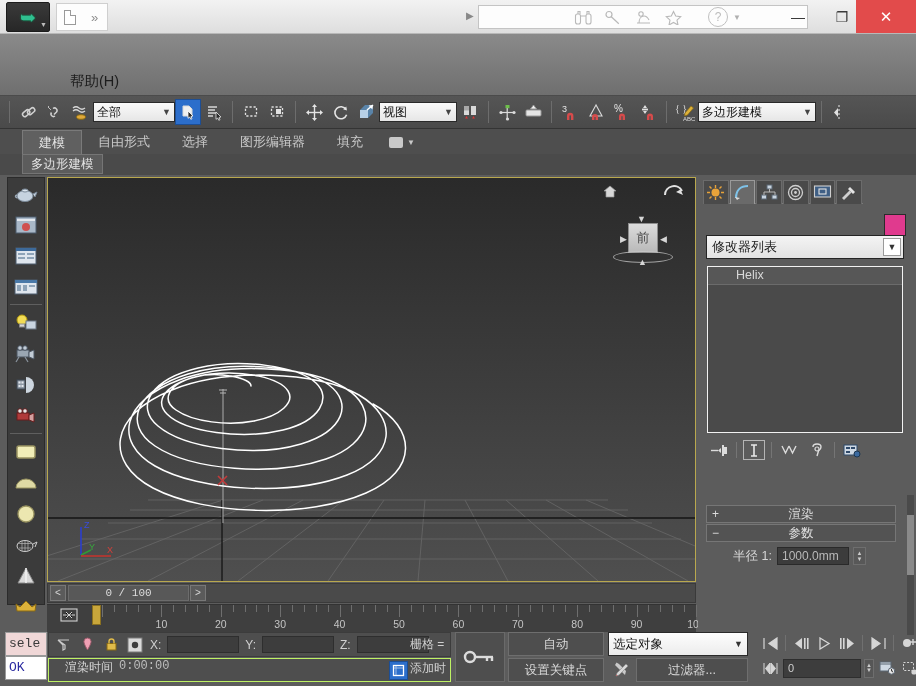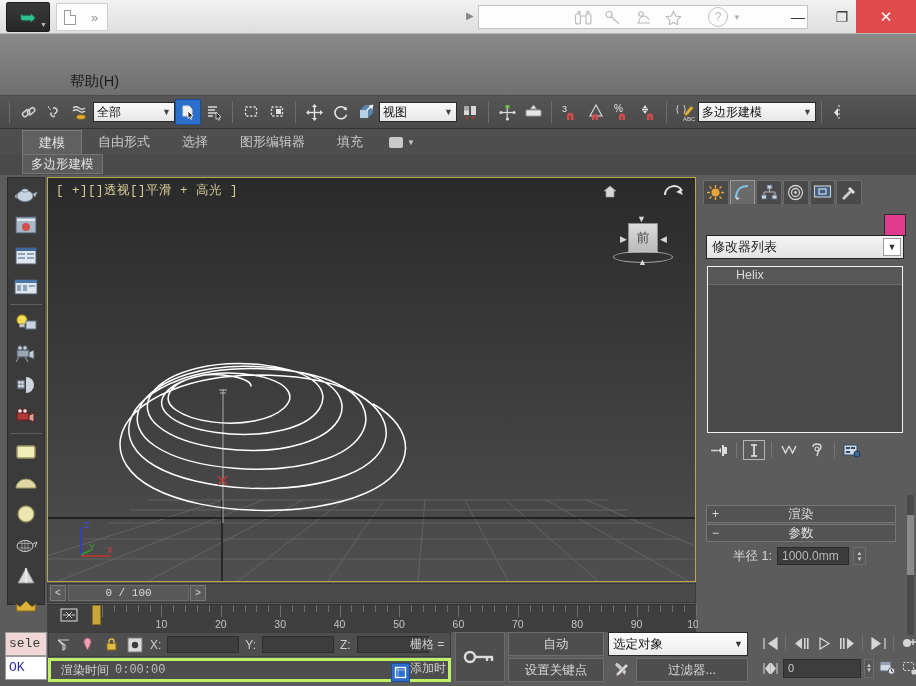--- a/index.html
+++ b/index.html
@@ -159,21 +159,21 @@
      border:1px solid #9a9a9a; color:#3b3b3b; font-size:13px; line-height:22px;
      padding-left:3px; font-family:"Liberation Mono",monospace;}
   .pb-bot { position:absolute; left:0; top:24px; width:42px; height:24px; background:#fff;
      border:1px solid #9a9a9a; color:#2a2aa0; font-size:13px; line-height:22px;
      padding-left:3px; font-family:"Liberation Mono",monospace;}
 
   .statusarea { position:absolute; left:48px; top:632px; width:868px; height:54px; background:#5c5c5c;}
   .strip1 { position:absolute; left:0; top:0; width:403px; height:25px; background:#4e4e4e;
      border:1px solid #3c3c3c; display:flex; align-items:center; gap:6px; padding-left:5px;}
   .strip2 { position:absolute; left:0; top:26px; width:403px; height:24px; background:#4e4e4e;
-     border:3px solid #bef264; display:flex; align-items:center; padding-left:10px;}
+     border:1px solid #bef264; display:flex; align-items:flex-start; padding-left:16px;}
   .coordlabel { font-size:12px; color:#d0d0d0; }
   .coordfield { width:72px; height:17px; background:#3d3d3d; border:1px solid #2e2e2e;}
   .sicon { width:18px; height:18px; display:flex; align-items:center; justify-content:center;}
   .rendertime { font-size:12px; color:#d2d2d2; }
   .rtval { font-size:12px; color:#bdbdbd; margin-left:6px; font-family:"Liberation Mono",monospace;}
   .blue-sq { position:absolute; left:340px; top:2px; width:19px; height:19px; background:#2c6ecb;
      border:1px solid #1c4e94; display:flex; align-items:center; justify-content:center;}
 
   .gridbox { position:absolute; left:362px; top:0; width:92px; height:50px; }
   .gridlbl { position:absolute; left:0; top:4px; font-size:12px; color:#d0d0d0;}
@@ -662,21 +662,20 @@
         C 61 237, 56 284, 105 310
         C 158 338, 261 340, 318 315
         C 371 292, 368 250, 325 226
         " fill="none" stroke="#ffffff" stroke-width="1.5" stroke-linecap="round"></path>
 
       <g stroke="#c23a3a" stroke-width="1.6">
         <path d="M170 298 l9 9 M179 298 l-9 9"></path>
       </g>
     </svg>
 
-    <div class="vp-label">[ +][]透视[]平滑 + 高光  ]</div>
     <div class="vp-home">
       <svg width="14" height="13" viewBox="0 0 14 13">
           <path d="M7 1L1 6h2v6h8V6h2z" fill="#d7d7d7" stroke="#9a9a9a" stroke-width=".7"></path>
         </svg>
     </div>
     <div class="vp-rot">
       <svg width="22" height="20" viewBox="0 0 22 20">
           <path d="M2 12a9 9 0 0117-4" fill="none" stroke="#e2e2e2" stroke-width="2"></path>
           <path d="M20 12l-2.5-5.5L13 9z" fill="#e2e2e2"></path>
         </svg>

